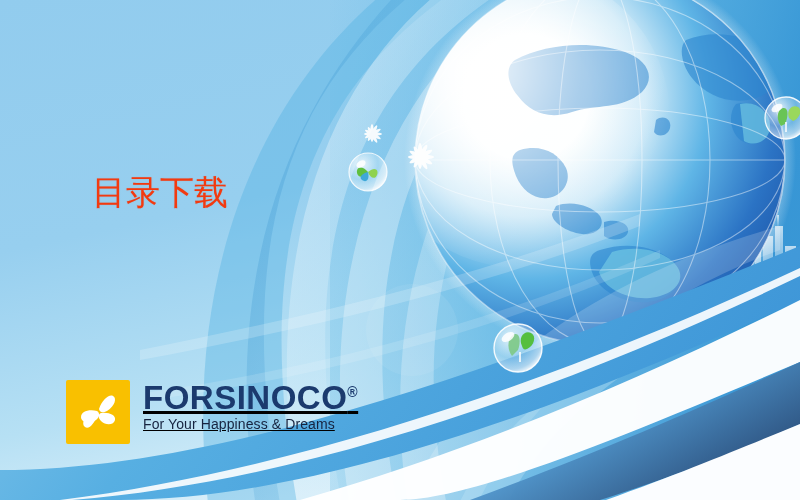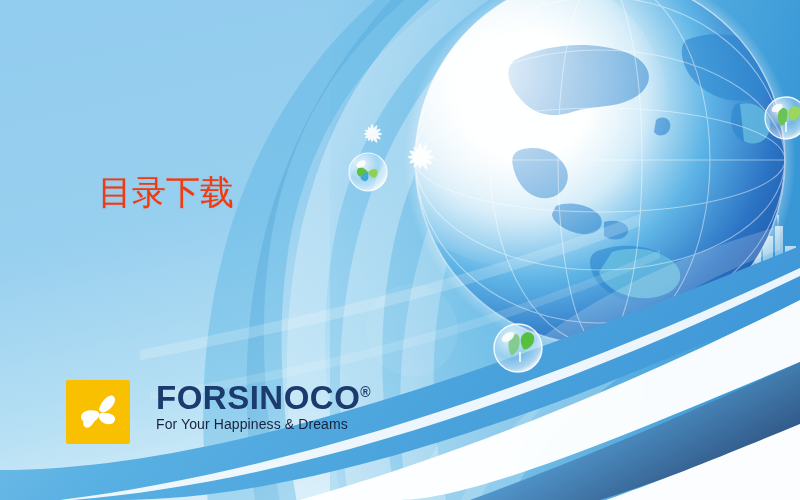--- a/index.html
+++ b/index.html
@@ -18,26 +18,26 @@
     left:86px;top:168px;
     z-index:40;
     color:#f23a10;
     font-size:34px;
     line-height:1.42;
     letter-spacing:0px;
     white-space:nowrap;
     font-family:"DejaVu Sans","Liberation Sans",sans-serif;
     text-shadow:0 0 1px rgba(242,58,16,.35);
   }
-  .headline .l2{margin-left:12px;display:block;}
+  .headline .l2{margin-left:6px;display:block;}
 
   
   #logo{position:absolute;left:66px;top:380px;z-index:45;display:flex;align-items:flex-start;}
   #logo-mark{width:64px;height:64px;border-radius:3px;position:relative;flex:0 0 auto;}
-  #logo-text{margin-left:26px;padding-top:1px;}
+  #logo-text{margin-left:13px;padding-top:1px;text-decoration:underline;}
   .brand{
     font-size:33px;font-weight:700;letter-spacing:0.5px;line-height:1;
     color:#1b3a6e;font-family:"Liberation Sans","DejaVu Sans",sans-serif;
     white-space:nowrap;
   }
   .brand sup{font-size:14px;vertical-align:super;font-weight:700;}
   .tagline{
     margin-top:3px;font-size:14px;color:#16233f;line-height:1.1;
     font-family:"Liberation Sans","DejaVu Sans",sans-serif;white-space:nowrap;
     letter-spacing:0.1px;

